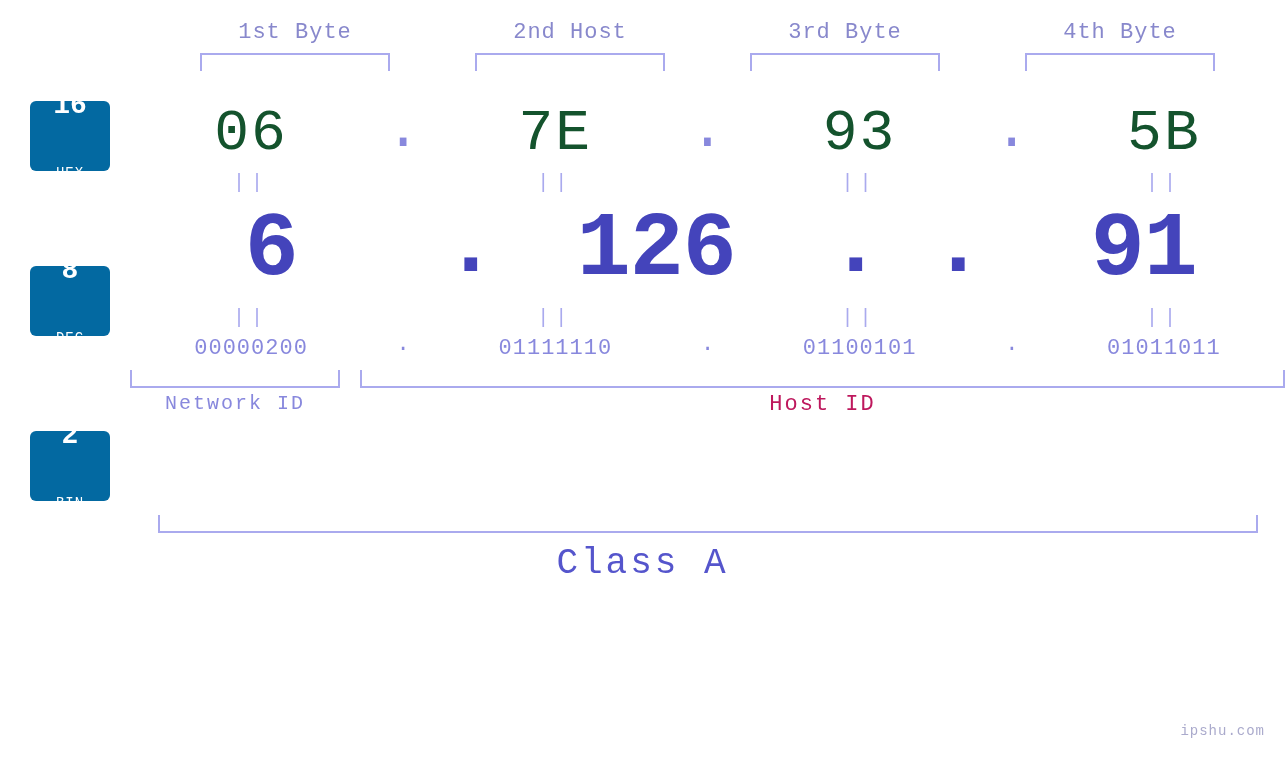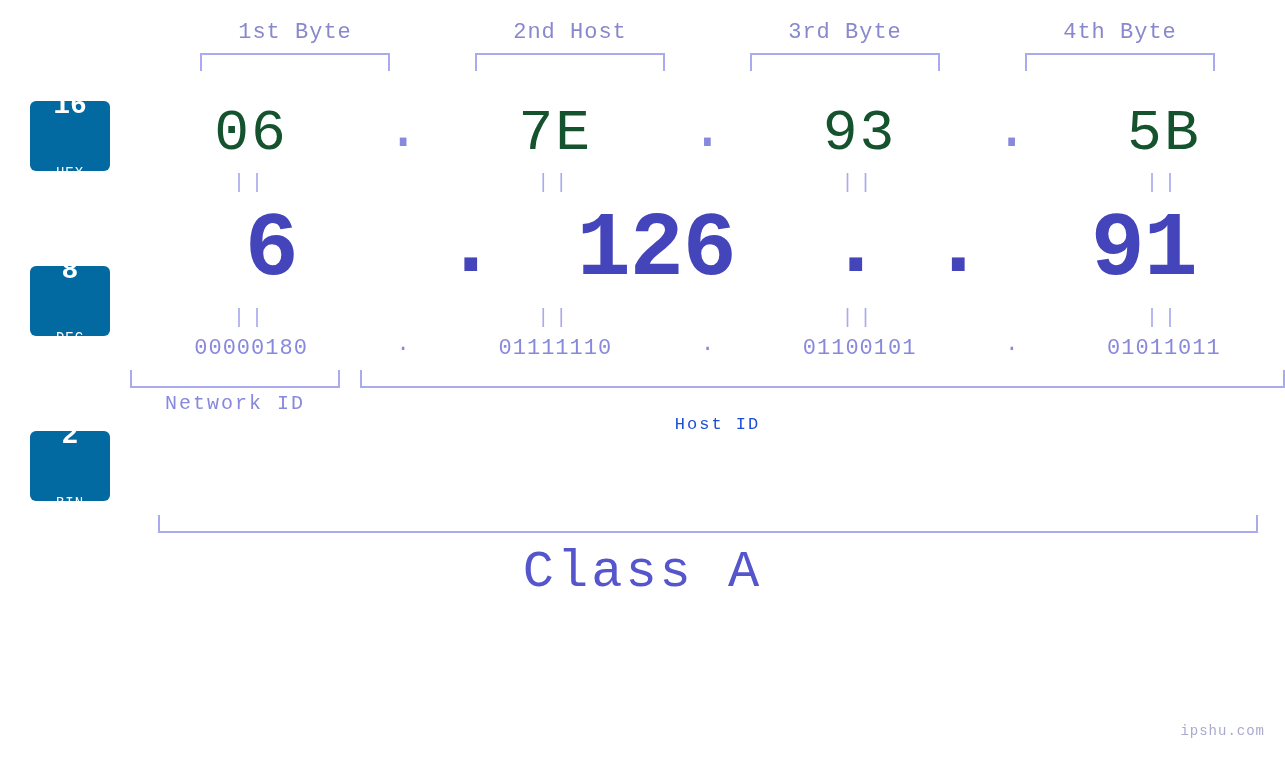--- a/index.html
+++ b/index.html
@@ -232,29 +232,29 @@
       width: 210px;
       text-align: center;
       color: #8888dd;
       font-size: 20px;
       letter-spacing: 2px;
     }
 
     .host-id-label {
       flex: 1;
       text-align: center;
-      color: #1d4ed8;
-      font-size: 17px;
+      color: #be185d;
+      font-size: 22px;
       letter-spacing: 2px;
       margin-left: 20px;
     }
 
     .class-label {
       color: #5555cc;
-      font-size: 52px;
+      font-size: 36px;
       letter-spacing: 3px;
       margin-top: 10px;
       text-align: center;
       width: 100%;
     }
 
     .watermark {
       position: absolute;
       bottom: 28px;
       right: 20px;
@@ -336,35 +336,35 @@
         <div class="equals-cell">||</div>
         <div class="equals-dot-cell"></div>
         <div class="equals-cell">||</div>
         <div class="equals-dot-cell"></div>
         <div class="equals-cell">||</div>
         <div class="equals-dot-cell"></div>
         <div class="equals-cell">||</div>
       </div>
 
       <div class="ip-row bin-row">
-        <div class="ip-cell">00000180</div>
+        <div class="ip-cell">00000200</div>
         <div class="dot-cell">.</div>
         <div class="ip-cell">01111110</div>
         <div class="dot-cell">.</div>
         <div class="ip-cell">01100101</div>
         <div class="dot-cell">.</div>
         <div class="ip-cell">01011011</div>
       </div>
 
       <div class="bottom-brackets-row" style="margin-left:0; width:100%; padding-right:0;">
         <div class="network-bracket"></div>
         <div class="host-bracket"></div>
       </div>
 
-      <div class="bottom-labels-row" style="margin-left:0; width:100%;flex-direction:column;">
+      <div class="bottom-labels-row" style="margin-left:0; width:100%;">
         <div class="network-id-label">Network ID</div>
         <div class="host-id-label">Host ID</div>
       </div>
 
     </div>
   </div>
 
   <div style="width:1100px; margin-left:130px; margin-top:14px; height:18px; border-bottom:2px solid #aaaaee; border-left:2px solid #aaaaee; border-right:2px solid #aaaaee;"></div>
 
   <div class="class-label">Class A</div>

